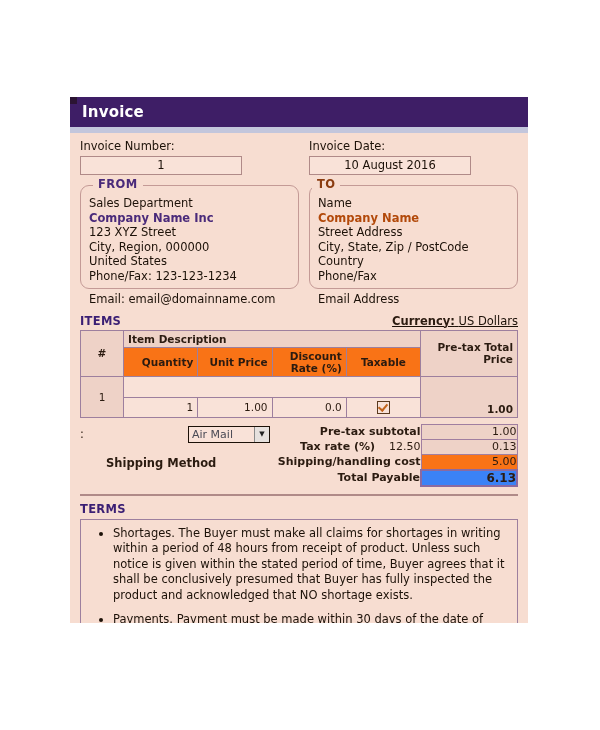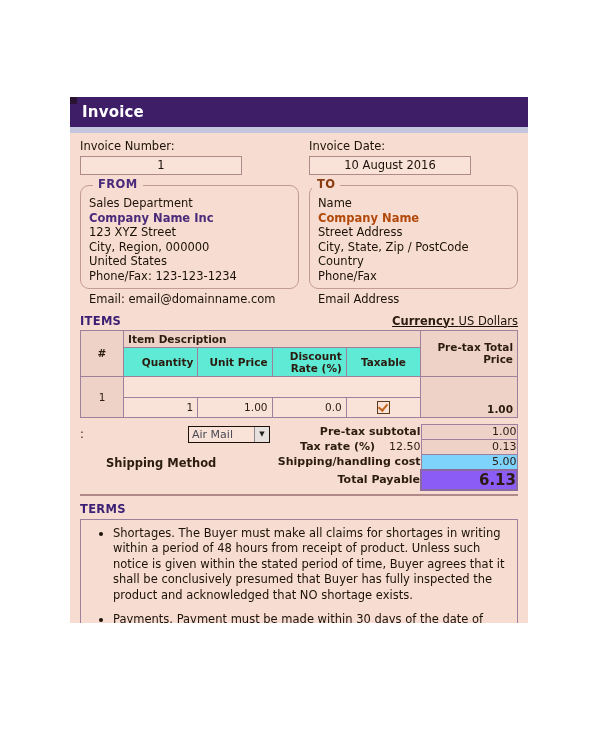--- a/index.html
+++ b/index.html
@@ -171,21 +171,21 @@
   }
   table.items td, table.items th {
     border: 1px solid #9d7f9e;
     font-size: 10.5px;
     color: #2b1b10;
     padding: 2px 4px;
     background: #f9e2d8;
   }
   table.items th {
     font-weight: bold;
-    background: #5eead4;
+    background: #f97316;
   }
   .c-num   { width: 34px;  text-align: center; background: #eed2c7 !important; }
   .c-qty   { width: 72px;  text-align: right; }
   .c-unit  { width: 120px; text-align: right; }
   .c-disc  { width: 66px;  text-align: right; }
   .c-tax   { width: 58px;  text-align: center; }
   .c-total { width: 88px;  text-align: right; background: #eed2c7 !important; }
   .th-desc { text-align: left; background: #eed2c7 !important; }
   .th-sub  { background: #eed2c7 !important; }
   .row-desc-cell { height: 16px; }
@@ -292,28 +292,28 @@
     color: #2b1b10;
     padding-right: 5px;
     white-space: nowrap;
   }
   .tt-rate .rate-num { font-weight: normal; padding-left: 14px; }
   .tt-val {
     width: 94px;
     text-align: right;
     padding-right: 5px;
     border: 1px solid #a07ea0;
-    background: #7dd3fc;
+    background: #f97316;
     color: #2b1b10;
   }
   .tt-val.shaded { background: #eed2c7; }
   .tt-val.grand {
-    background: #8b5cf6;
-    font-weight: bold;
-    font-size: 15px;
+    background: #3b82f6;
+    font-weight: bold;
+    font-size: 12px;
     border: 2px solid #8b6aa0;
   }
 
   .rule {
     height: 2px;
     background: #b08a88;
     margin: 8px 10px 0 10px;
   }
 
   

